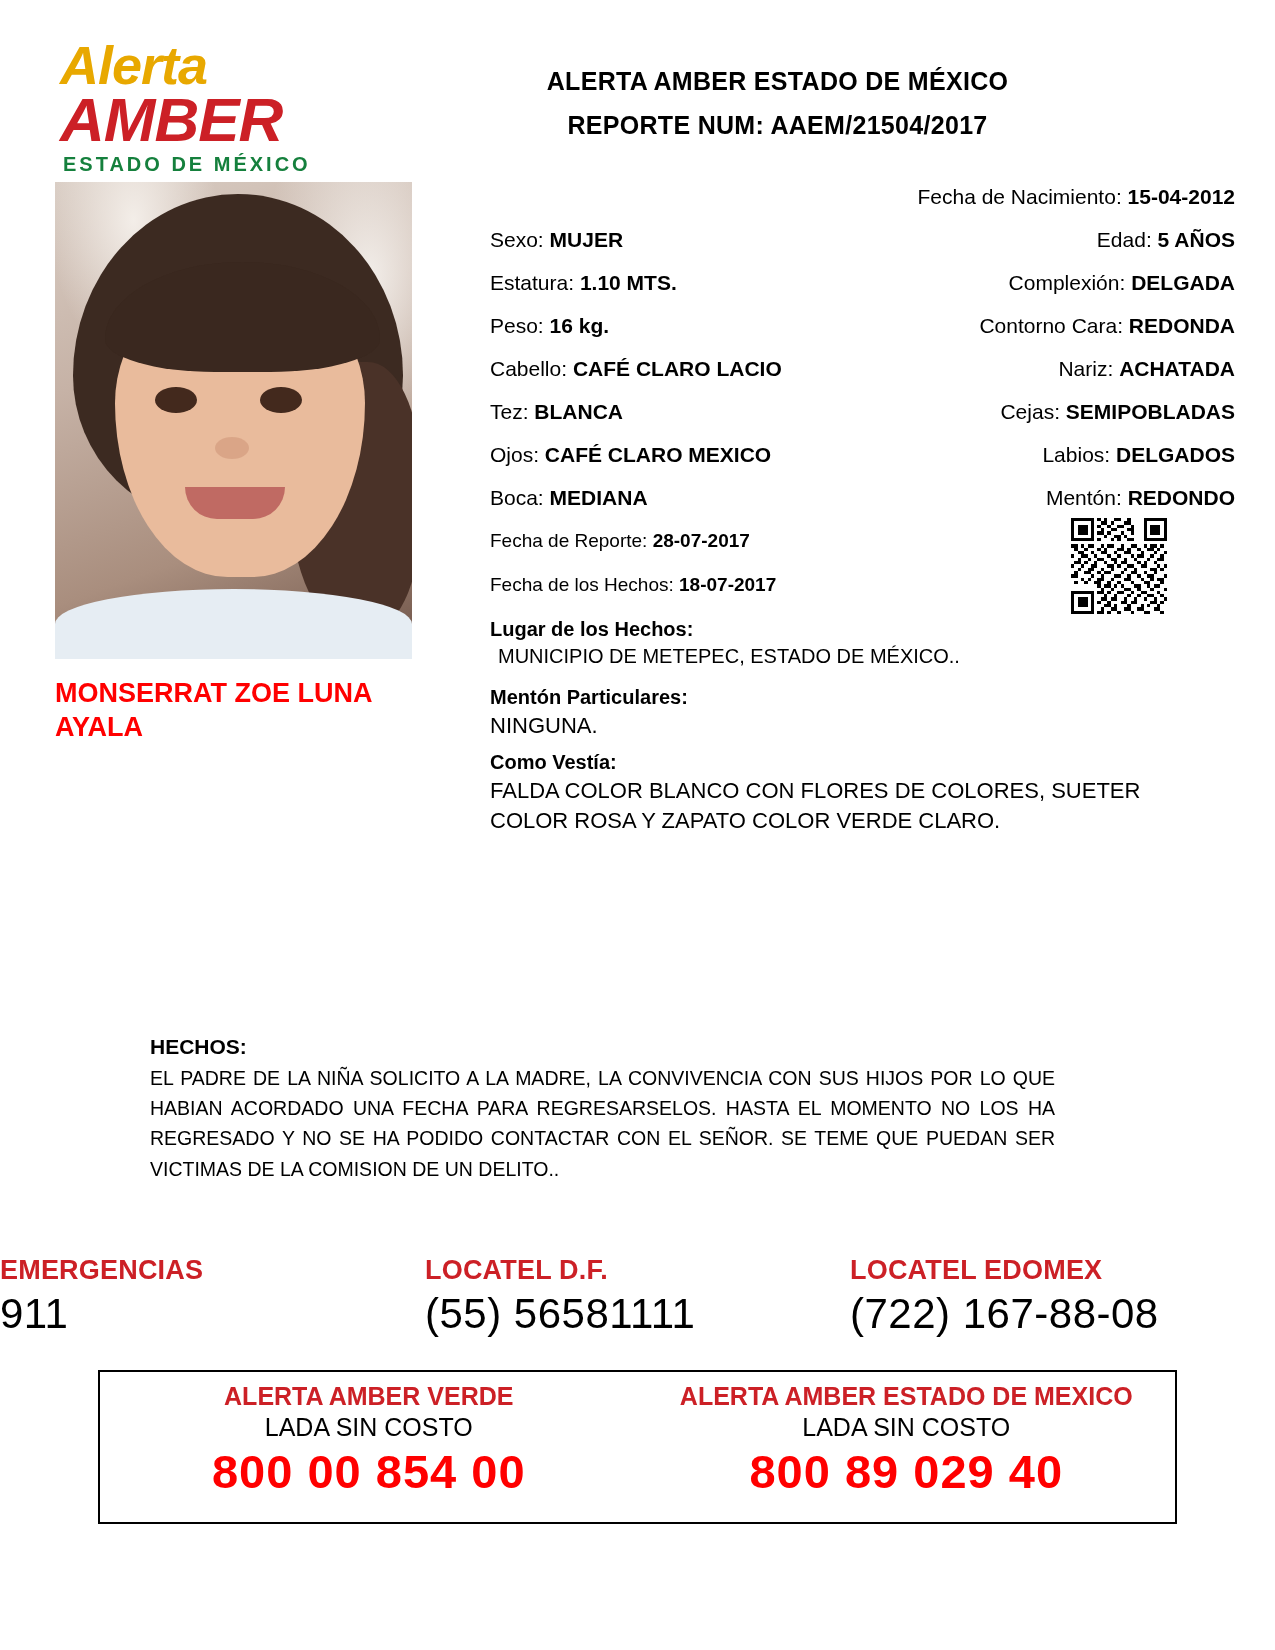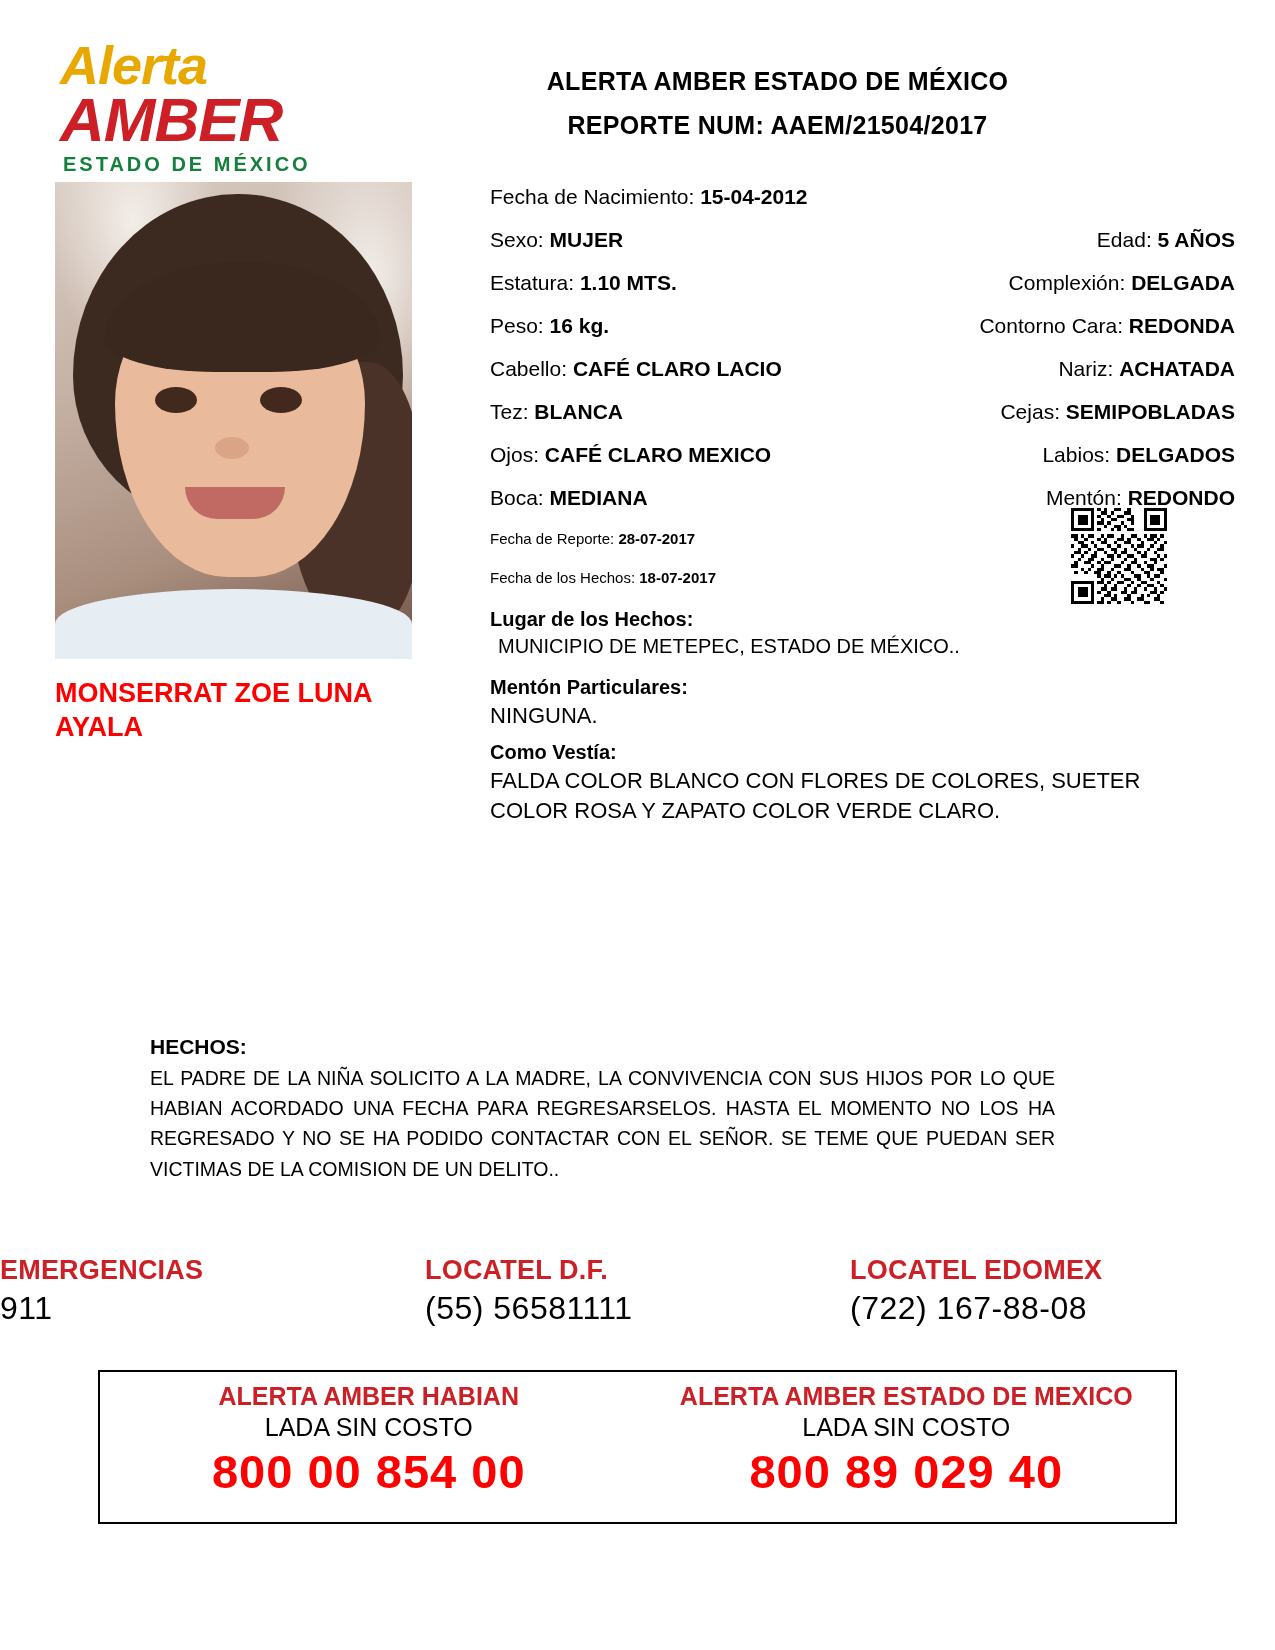--- a/index.html
+++ b/index.html
@@ -169,30 +169,30 @@
     padding-top: 4px;
   }
   .field-row {
     display: flex;
     justify-content: space-between;
     font-size: 21px;
     line-height: 1.0;
     margin-bottom: 22px;
   }
   .field-row.single-right {
-    justify-content: flex-start;
+    justify-content: flex-end;
   }
   .field {
     white-space: nowrap;
   }
   .field .lbl { font-weight: normal; }
   .field .val { font-weight: bold; }
 
   .stack-line {
-    font-size: 15px;
+    font-size: 19px;
     margin-bottom: 22px;
   }
   .stack-line .lbl { font-weight: normal; }
   .stack-line .val { font-weight: bold; }
 
   .qr-wrap {
     position: relative;
     height: 0;
   }
   .qr {
@@ -247,21 +247,21 @@
   .phone-col {
     flex: 1;
   }
   .phone-col .p-label {
     color: #cc2026;
     font-weight: bold;
     font-size: 27px;
     letter-spacing: 0.2px;
   }
   .phone-col .p-number {
-    font-size: 32px;
+    font-size: 42px;
     color: #000;
     margin-top: 4px;
     letter-spacing: 0.5px;
   }
 
   .lada-box {
     position: absolute;
     top: 1370px;
     left: 98px;
     right: 98px;
@@ -652,21 +652,21 @@
     <div class="p-number">(55) 56581111</div>
   </div>
   <div class="phone-col">
     <div class="p-label">LOCATEL EDOMEX</div>
     <div class="p-number">(722) 167-88-08</div>
   </div>
 </div>
 
 <div class="lada-box">
   <div class="lada-half">
-    <div class="l1">ALERTA AMBER HABIAN</div>
+    <div class="l1">ALERTA AMBER VERDE</div>
     <div class="l2">LADA SIN COSTO</div>
     <div class="l3">800 00 854 00</div>
   </div>
   <div class="lada-half">
     <div class="l1">ALERTA AMBER ESTADO DE MEXICO</div>
     <div class="l2">LADA SIN COSTO</div>
     <div class="l3">800 89 029 40</div>
   </div>
 </div>
 

